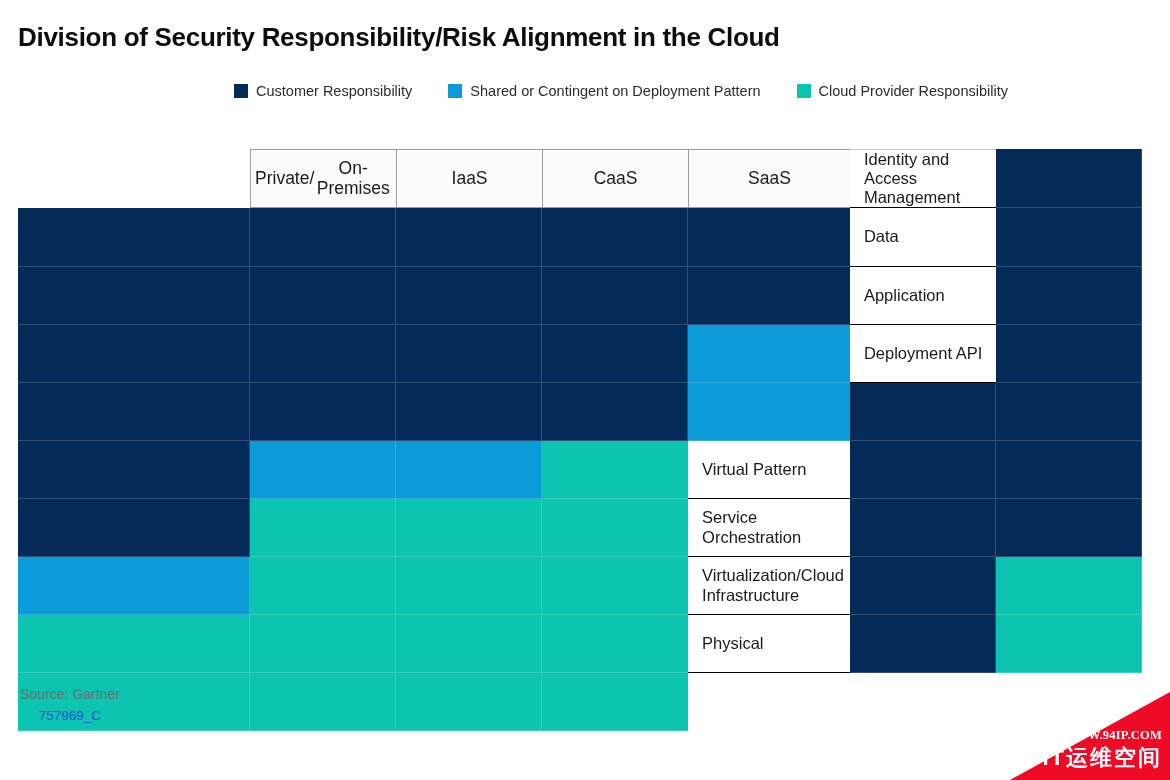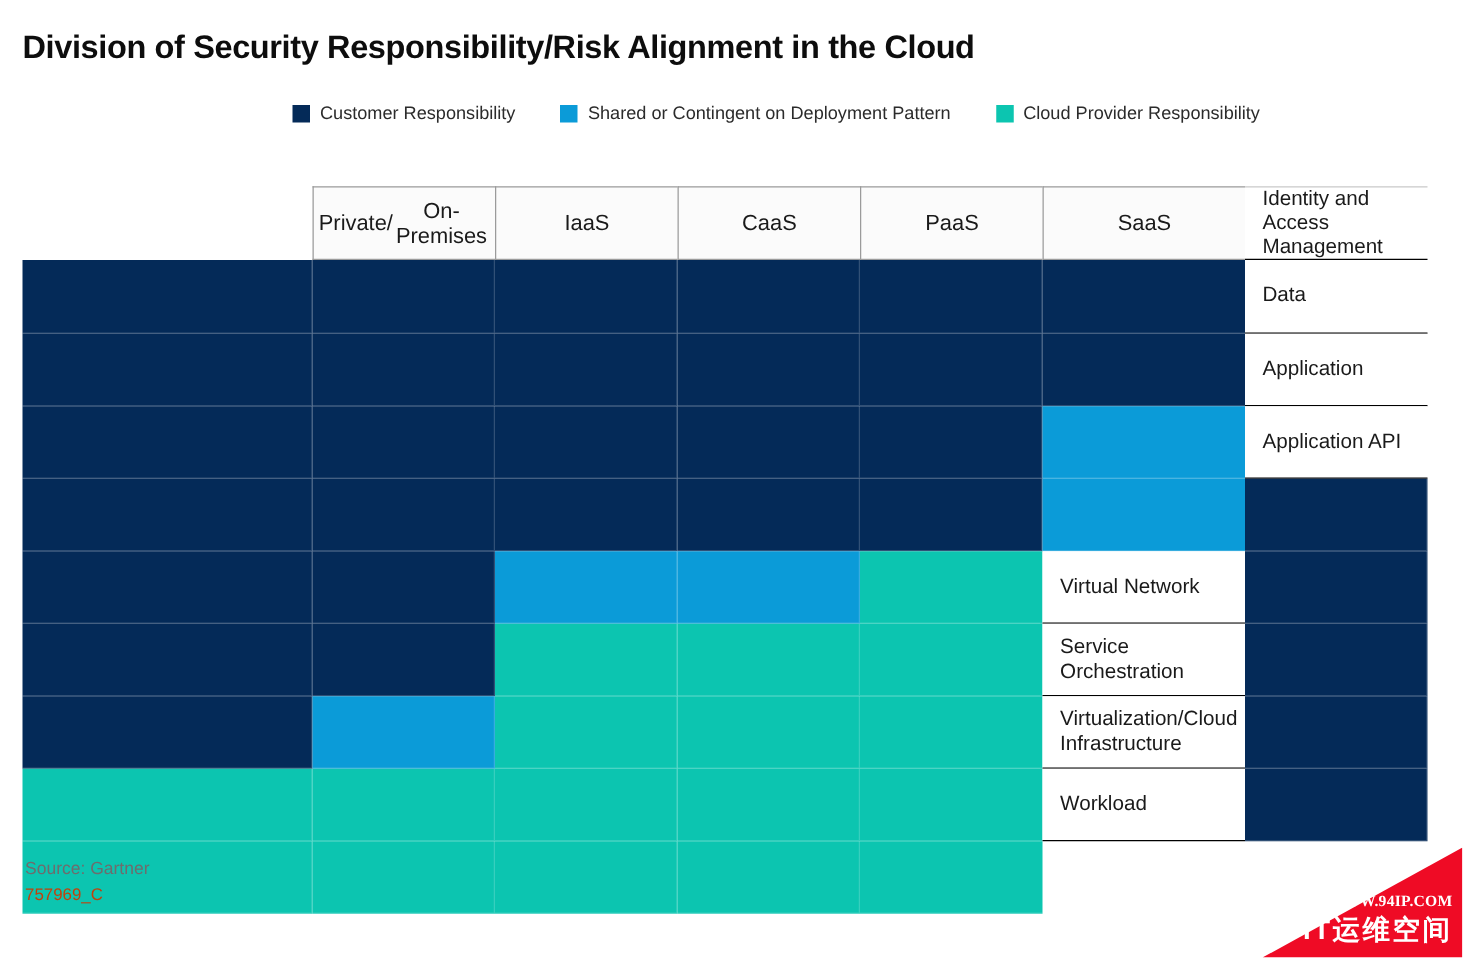--- a/index.html
+++ b/index.html
@@ -115,29 +115,30 @@
     left: 20px;
     top: 684px;
   }
   #source {
     font-size: 14px;
     color: #6d6d6d;
     line-height: 1.55;
   }
   #figure-id {
     font-size: 13.5px;
-    color: #c2410c;
+    color: #1d4ed8;
     line-height: 1.55;
+    text-align: center;
   }
 
   
   #watermark {
     position: absolute;
     right: 0;
-    bottom: 14px;
+    bottom: 0;
     width: 160px;
     height: 88px;
     overflow: hidden;
     pointer-events: none;
   }
   #wm-triangle {
     position: absolute;
     right: 0;
     bottom: 0;
     width: 0;
@@ -196,23 +197,20 @@
         <br>
         <span>On-Premises</span>
       </div>
       <div class="col-head">
         <span>IaaS</span>
       </div>
       <div class="col-head">
         <span>CaaS</span>
       </div>
       <div class="col-head">
-        <span>PaaS</span>
-      </div>
-      <div class="col-head">
         <span>SaaS</span>
       </div>
       <div class="row-head first">
         <div><span>Identity and Access</span><br><span>Management</span></div>
       </div>
       <div class="cell" style="background: rgb(4, 42, 88);"></div>
       <div class="cell" style="background: rgb(4, 42, 88);"></div>
       <div class="cell" style="background: rgb(4, 42, 88);"></div>
       <div class="cell" style="background: rgb(4, 42, 88);"></div>
       <div class="cell" style="background: rgb(4, 42, 88);"></div>
@@ -229,36 +227,36 @@
       <div class="row-head">
         <div><span>Application</span></div>
       </div>
       <div class="cell" style="background: rgb(4, 42, 88);"></div>
       <div class="cell" style="background: rgb(4, 42, 88);"></div>
       <div class="cell" style="background: rgb(4, 42, 88);"></div>
       <div class="cell" style="background: rgb(4, 42, 88);"></div>
       <div class="cell" style="background: rgb(4, 42, 88);"></div>
       <div class="cell lastcol" style="background: rgb(11, 155, 216);"></div>
       <div class="row-head">
-        <div><span>Application API</span></div>
+        <div><span>Deployment API</span></div>
       </div>
       <div class="cell" style="background: rgb(4, 42, 88);"></div>
       <div class="cell" style="background: rgb(4, 42, 88);"></div>
       <div class="cell" style="background: rgb(4, 42, 88);"></div>
       <div class="cell" style="background: rgb(4, 42, 88);"></div>
       <div class="cell" style="background: rgb(4, 42, 88);"></div>
       <div class="cell lastcol" style="background: rgb(11, 155, 216);"></div>
       <div class="cell" style="background: rgb(4, 42, 88);"></div>
       <div class="cell" style="background: rgb(4, 42, 88);"></div>
       <div class="cell" style="background: rgb(4, 42, 88);"></div>
       <div class="cell" style="background: rgb(11, 155, 216);"></div>
       <div class="cell" style="background: rgb(11, 155, 216);"></div>
       <div class="cell lastcol" style="background: rgb(12, 197, 176);"></div>
       <div class="row-head">
-        <div><span>Virtual Network</span></div>
+        <div><span>Virtual Pattern</span></div>
       </div>
       <div class="cell" style="background: rgb(4, 42, 88);"></div>
       <div class="cell" style="background: rgb(4, 42, 88);"></div>
       <div class="cell" style="background: rgb(4, 42, 88);"></div>
       <div class="cell" style="background: rgb(12, 197, 176);"></div>
       <div class="cell" style="background: rgb(12, 197, 176);"></div>
       <div class="cell lastcol" style="background: rgb(12, 197, 176);"></div>
       <div class="row-head">
         <div><span>Service</span><br><span>Orchestration</span></div>
       </div>
@@ -271,21 +269,21 @@
       <div class="row-head">
         <div><span>Virtualization/Cloud</span><br><span>Infrastructure</span></div>
       </div>
       <div class="cell" style="background: rgb(4, 42, 88);"></div>
       <div class="cell" style="background: rgb(12, 197, 176);"></div>
       <div class="cell" style="background: rgb(12, 197, 176);"></div>
       <div class="cell" style="background: rgb(12, 197, 176);"></div>
       <div class="cell" style="background: rgb(12, 197, 176);"></div>
       <div class="cell lastcol" style="background: rgb(12, 197, 176);"></div>
       <div class="row-head">
-        <div><span>Workload</span></div>
+        <div><span>Physical</span></div>
       </div>
       <div class="cell" style="background: rgb(4, 42, 88);"></div>
       <div class="cell" style="background: rgb(12, 197, 176);"></div>
       <div class="cell" style="background: rgb(12, 197, 176);"></div>
       <div class="cell" style="background: rgb(12, 197, 176);"></div>
       <div class="cell" style="background: rgb(12, 197, 176);"></div>
       <div class="cell lastcol" style="background: rgb(12, 197, 176);"></div>
     </div>
 
   <div id="footer">

